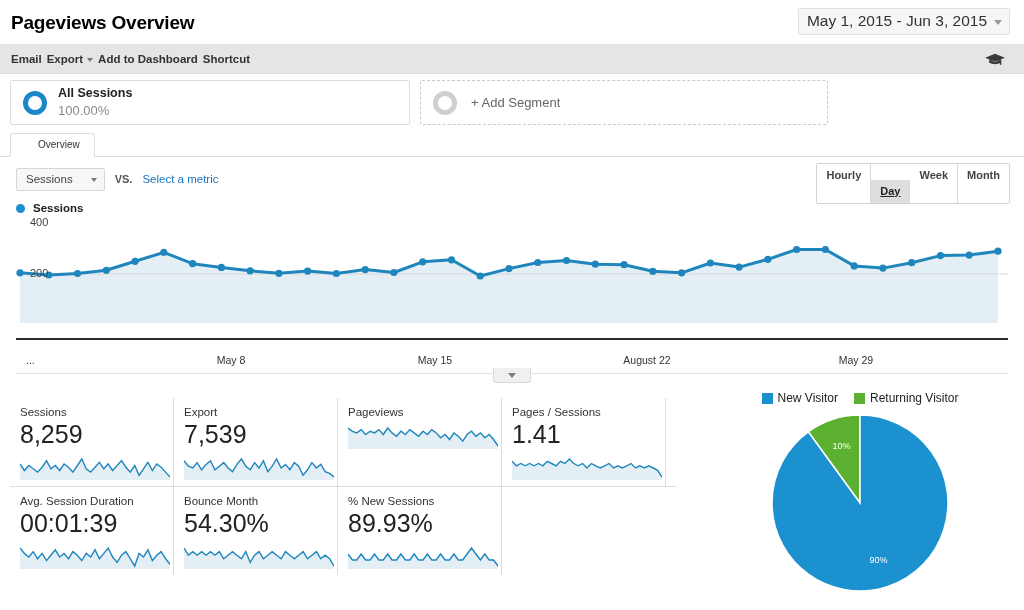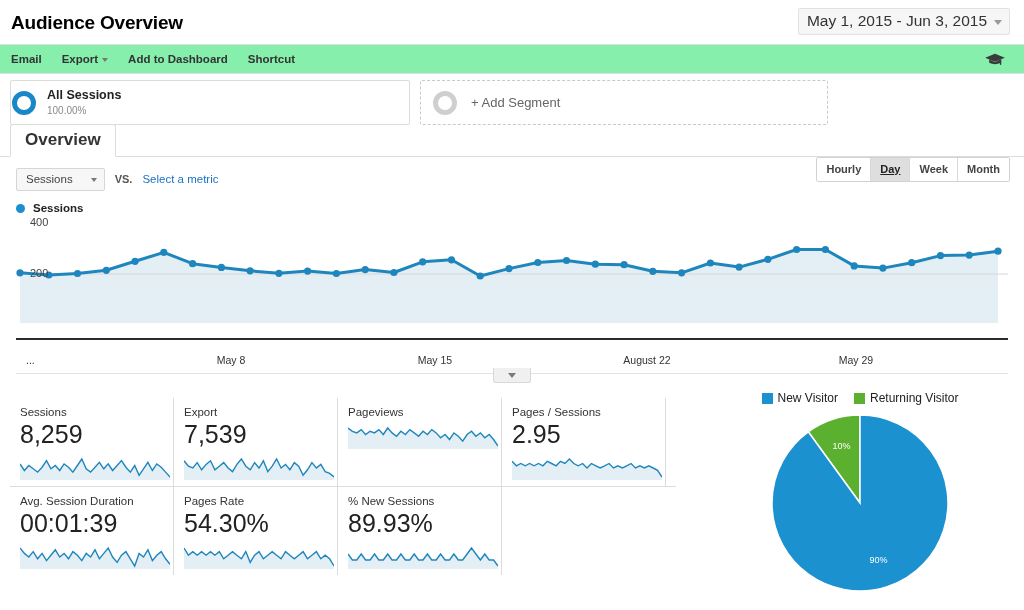--- a/index.html
+++ b/index.html
@@ -40,25 +40,25 @@
     border-left: 4.5px solid transparent;
     border-right: 4.5px solid transparent;
     border-top: 5px solid #9a9a9a;
     margin-top: 2px;
   }
 
   
   .toolbar {
     position: relative;
     height: 29px;
-    background: #86efac;
+    background: #e5e5e5;
     border-bottom: 1px solid #e0e0e0;
     display: flex; align-items: center;
     padding-left: 11px;
-    gap: 20px;
+    gap: 5px;
   }
   .tb-item {
     font-size: 11.5px; color: #333; font-weight: bold;
     cursor: pointer; display: flex; align-items: center; gap: 4px;
     white-space: nowrap;
   }
   .tb-caret {
     width: 0; height: 0;
     border-left: 3.5px solid transparent;
     border-right: 3.5px solid transparent;
@@ -76,51 +76,51 @@
     height: 58px;
     background: #fff;
     padding: 6px 0 0 10px;
     display: flex; gap: 10px;
   }
   .seg-card {
     width: 400px; height: 45px;
     border: 1px solid #dcdcdc;
     border-radius: 2px;
     display: flex; align-items: center;
-    padding-left: 1px; gap: 11px;
+    padding-left: 12px; gap: 11px;
     background: #fff; cursor: pointer;
   }
   .seg-add {
     width: 408px; height: 45px;
     border: 1px dashed #c9c9c9;
     border-radius: 2px;
     display: flex; align-items: center;
     padding-left: 12px; gap: 14px;
     background: #fff; cursor: pointer;
   }
   .ring {
     width: 24px; height: 24px; border-radius: 50%;
     border: 5px solid #1a87c9;
     flex: 0 0 auto;
   }
   .ring.gray { border-color: #cfcfcf; }
   .seg-name { font-size: 12.5px; font-weight: bold; color: #222; line-height: 1.25; }
-  .seg-pct { font-size: 10px; color: #8a8a8a; line-height: 1.35; }
+  .seg-pct { font-size: 13px; color: #8a8a8a; line-height: 1.35; }
   .seg-add-label { font-size: 13px; color: #666; }
 
   
   .tabrow {
     position: relative; height: 25px;
     border-bottom: 1px solid #dcdcdc;
     padding-left: 10px;
   }
   .tab {
     position: absolute; left: 10px; bottom: -1px;
-    padding: 5px 14px 6px 14px;
-    font-size: 17px; font-weight: bold; color: #333;
+    padding: 5px 14px 6px 27px;
+    font-size: 10px; font-weight: normal; color: #333;
     background: #fff;
     border: 1px solid #dcdcdc;
     border-bottom: 1px solid #fff;
     border-radius: 3px 3px 0 0;
     cursor: pointer;
   }
 
   
   .controls {
     position: relative; height: 36px;
@@ -132,35 +132,35 @@
     background: #f7f7f7;
     border: 1px solid #d6d6d6;
     border-radius: 2px;
     padding: 4px 7px 5px 9px;
     font-size: 11.5px; color: #444;
     cursor: pointer;
   }
   .vs-label { font-size: 11px; font-weight: bold; color: #555; }
   .metric-link { font-size: 11.5px; color: #1a73c2; cursor: pointer; }
   .granularity {
-    position: absolute; right: 14px; top: 0;
+    position: absolute; right: 14px; top: 6px;
     display: flex;
     border: 1px solid #d2d2d2;
     border-radius: 2px;
     overflow: hidden;
     background: #fff;
   }
   .gran-btn {
     font-size: 11px; font-weight: bold; color: #444;
     padding: 5px 9px 6px 9px;
     border-right: 1px solid #d9d9d9;
     background: #fff; cursor: pointer; white-space: nowrap;
   }
   .gran-btn:last-child { border-right: none; }
-  .gran-btn.active { background: #dedede; color: #222; text-decoration: underline; }
+  .gran-btn.active { background: #dedede; color: #222; text-decoration: underline; margin-top: 16px; }
 
   
   .chart-legend {
     padding: 6px 0 0 16px;
     display: flex; align-items: center; gap: 8px;
     height: 24px;
   }
   .legend-dot { width: 9px; height: 9px; border-radius: 50%; background: #1c8fd1; }
   .legend-label { font-size: 11.5px; color: #222; font-weight: bold; }
 
@@ -236,21 +236,21 @@
   .pie-leg-label { font-size: 12px; color: #222; }
   .pie-svg { display: block; margin: 0 auto; }
   .slice-label { font-size: 9px; fill: #ffffff; }
 </style>
 </head>
 <body>
 
 <div class="page">
 
   <div class="header">
-    <div class="page-title">Audience Overview</div>
+    <div class="page-title">Pageviews Overview</div>
     <div class="daterange">
       <span class="daterange-text">May 1, 2015 - Jun 3, 2015</span>
       <span class="caret-dn"></span>
     </div>
   </div>
 
   <div class="toolbar">
     <div class="tb-item">
       <span>Email</span>
     </div>
@@ -397,39 +397,39 @@
         </div>
         <div class="metric-card">
           <div class="metric-label">Pageviews</div>
           <svg class="spark" viewBox="0 0 150 26">
             <path d="M0.0 5.0 L4.4 8.3 L8.8 9.9 L13.2 6.6 L17.6 11.5 L22.1 8.3 L26.5 9.9 L30.9 6.6 L35.3 11.5 L39.7 5.0 L44.1 9.9 L48.5 13.2 L52.9 8.3 L57.4 11.5 L61.8 6.6 L66.2 9.9 L70.6 13.2 L75.0 8.3 L79.4 11.5 L83.8 6.6 L88.2 9.9 L92.6 14.8 L97.1 11.5 L101.5 16.5 L105.9 9.9 L110.3 13.2 L114.7 18.1 L119.1 11.5 L123.5 8.3 L127.9 13.2 L132.4 9.9 L136.8 14.8 L141.2 11.5 L145.6 16.5 L150.0 23.0 L150 26 L0 26 Z" fill="#e3eef5"></path>
             <path d="M0.0 5.0 L4.4 8.3 L8.8 9.9 L13.2 6.6 L17.6 11.5 L22.1 8.3 L26.5 9.9 L30.9 6.6 L35.3 11.5 L39.7 5.0 L44.1 9.9 L48.5 13.2 L52.9 8.3 L57.4 11.5 L61.8 6.6 L66.2 9.9 L70.6 13.2 L75.0 8.3 L79.4 11.5 L83.8 6.6 L88.2 9.9 L92.6 14.8 L97.1 11.5 L101.5 16.5 L105.9 9.9 L110.3 13.2 L114.7 18.1 L119.1 11.5 L123.5 8.3 L127.9 13.2 L132.4 9.9 L136.8 14.8 L141.2 11.5 L145.6 16.5 L150.0 23.0" fill="none" stroke="#1f86bd" stroke-width="1.4"></path>
           </svg>
         </div>
         <div class="metric-card">
           <div class="metric-label">Pages / Sessions</div>
-          <div class="metric-value">2.95</div>
+          <div class="metric-value">1.41</div>
           <svg class="spark" viewBox="0 0 150 26">
             <path d="M0.0 7.3 L4.4 11.8 L8.8 9.5 L13.2 11.8 L17.6 9.5 L22.1 11.8 L26.5 9.5 L30.9 11.8 L35.3 7.3 L39.7 9.5 L44.1 11.8 L48.5 7.3 L52.9 9.5 L57.4 5.0 L61.8 9.5 L66.2 11.8 L70.6 9.5 L75.0 14.0 L79.4 9.5 L83.8 11.8 L88.2 14.0 L92.6 11.8 L97.1 9.5 L101.5 14.0 L105.9 11.8 L110.3 14.0 L114.7 11.8 L119.1 9.5 L123.5 14.0 L127.9 11.8 L132.4 14.0 L136.8 11.8 L141.2 14.0 L145.6 16.3 L150.0 23.0 L150 26 L0 26 Z" fill="#e3eef5"></path>
             <path d="M0.0 7.3 L4.4 11.8 L8.8 9.5 L13.2 11.8 L17.6 9.5 L22.1 11.8 L26.5 9.5 L30.9 11.8 L35.3 7.3 L39.7 9.5 L44.1 11.8 L48.5 7.3 L52.9 9.5 L57.4 5.0 L61.8 9.5 L66.2 11.8 L70.6 9.5 L75.0 14.0 L79.4 9.5 L83.8 11.8 L88.2 14.0 L92.6 11.8 L97.1 9.5 L101.5 14.0 L105.9 11.8 L110.3 14.0 L114.7 11.8 L119.1 9.5 L123.5 14.0 L127.9 11.8 L132.4 14.0 L136.8 11.8 L141.2 14.0 L145.6 16.3 L150.0 23.0" fill="none" stroke="#1f86bd" stroke-width="1.4"></path>
           </svg>
         </div>
       </div>
     <div class="metric-row-divider"></div>
     <div class="metric-row" id="metricRow2">
         <div class="metric-card">
           <div class="metric-label">Avg. Session Duration</div>
           <div class="metric-value">00:01:39</div>
           <svg class="spark" viewBox="0 0 150 26">
             <path d="M0.0 5.0 L4.4 10.4 L8.8 14.0 L13.2 8.6 L17.6 15.8 L22.1 10.4 L26.5 17.6 L30.9 12.2 L35.3 6.8 L39.7 14.0 L44.1 10.4 L48.5 15.8 L52.9 8.6 L57.4 12.2 L61.8 17.6 L66.2 10.4 L70.6 14.0 L75.0 6.8 L79.4 15.8 L83.8 10.4 L88.2 5.0 L92.6 14.0 L97.1 19.4 L101.5 12.2 L105.9 8.6 L110.3 15.8 L114.7 23.0 L119.1 10.4 L123.5 14.0 L127.9 6.8 L132.4 17.6 L136.8 12.2 L141.2 8.6 L145.6 15.8 L150.0 21.2 L150 26 L0 26 Z" fill="#e3eef5"></path>
             <path d="M0.0 5.0 L4.4 10.4 L8.8 14.0 L13.2 8.6 L17.6 15.8 L22.1 10.4 L26.5 17.6 L30.9 12.2 L35.3 6.8 L39.7 14.0 L44.1 10.4 L48.5 15.8 L52.9 8.6 L57.4 12.2 L61.8 17.6 L66.2 10.4 L70.6 14.0 L75.0 6.8 L79.4 15.8 L83.8 10.4 L88.2 5.0 L92.6 14.0 L97.1 19.4 L101.5 12.2 L105.9 8.6 L110.3 15.8 L114.7 23.0 L119.1 10.4 L123.5 14.0 L127.9 6.8 L132.4 17.6 L136.8 12.2 L141.2 8.6 L145.6 15.8 L150.0 21.2" fill="none" stroke="#1f86bd" stroke-width="1.4"></path>
           </svg>
         </div>
         <div class="metric-card">
-          <div class="metric-label">Pages Rate</div>
+          <div class="metric-label">Bounce Month</div>
           <div class="metric-value">54.30%</div>
           <svg class="spark" viewBox="0 0 150 26">
             <path d="M0.0 5.0 L4.4 12.2 L8.8 8.6 L13.2 12.2 L17.6 8.6 L22.1 12.2 L26.5 8.6 L30.9 12.2 L35.3 8.6 L39.7 15.8 L44.1 12.2 L48.5 8.6 L52.9 12.2 L57.4 15.8 L61.8 8.6 L66.2 19.4 L70.6 12.2 L75.0 8.6 L79.4 15.8 L83.8 12.2 L88.2 8.6 L92.6 12.2 L97.1 15.8 L101.5 8.6 L105.9 12.2 L110.3 15.8 L114.7 12.2 L119.1 8.6 L123.5 15.8 L127.9 12.2 L132.4 8.6 L136.8 15.8 L141.2 12.2 L145.6 15.8 L150.0 23.0 L150 26 L0 26 Z" fill="#e3eef5"></path>
             <path d="M0.0 5.0 L4.4 12.2 L8.8 8.6 L13.2 12.2 L17.6 8.6 L22.1 12.2 L26.5 8.6 L30.9 12.2 L35.3 8.6 L39.7 15.8 L44.1 12.2 L48.5 8.6 L52.9 12.2 L57.4 15.8 L61.8 8.6 L66.2 19.4 L70.6 12.2 L75.0 8.6 L79.4 15.8 L83.8 12.2 L88.2 8.6 L92.6 12.2 L97.1 15.8 L101.5 8.6 L105.9 12.2 L110.3 15.8 L114.7 12.2 L119.1 8.6 L123.5 15.8 L127.9 12.2 L132.4 8.6 L136.8 15.8 L141.2 12.2 L145.6 15.8 L150.0 23.0" fill="none" stroke="#1f86bd" stroke-width="1.4"></path>
           </svg>
         </div>
         <div class="metric-card">
           <div class="metric-label">% New Sessions</div>
           <div class="metric-value">89.93%</div>
           <svg class="spark" viewBox="0 0 150 26">

